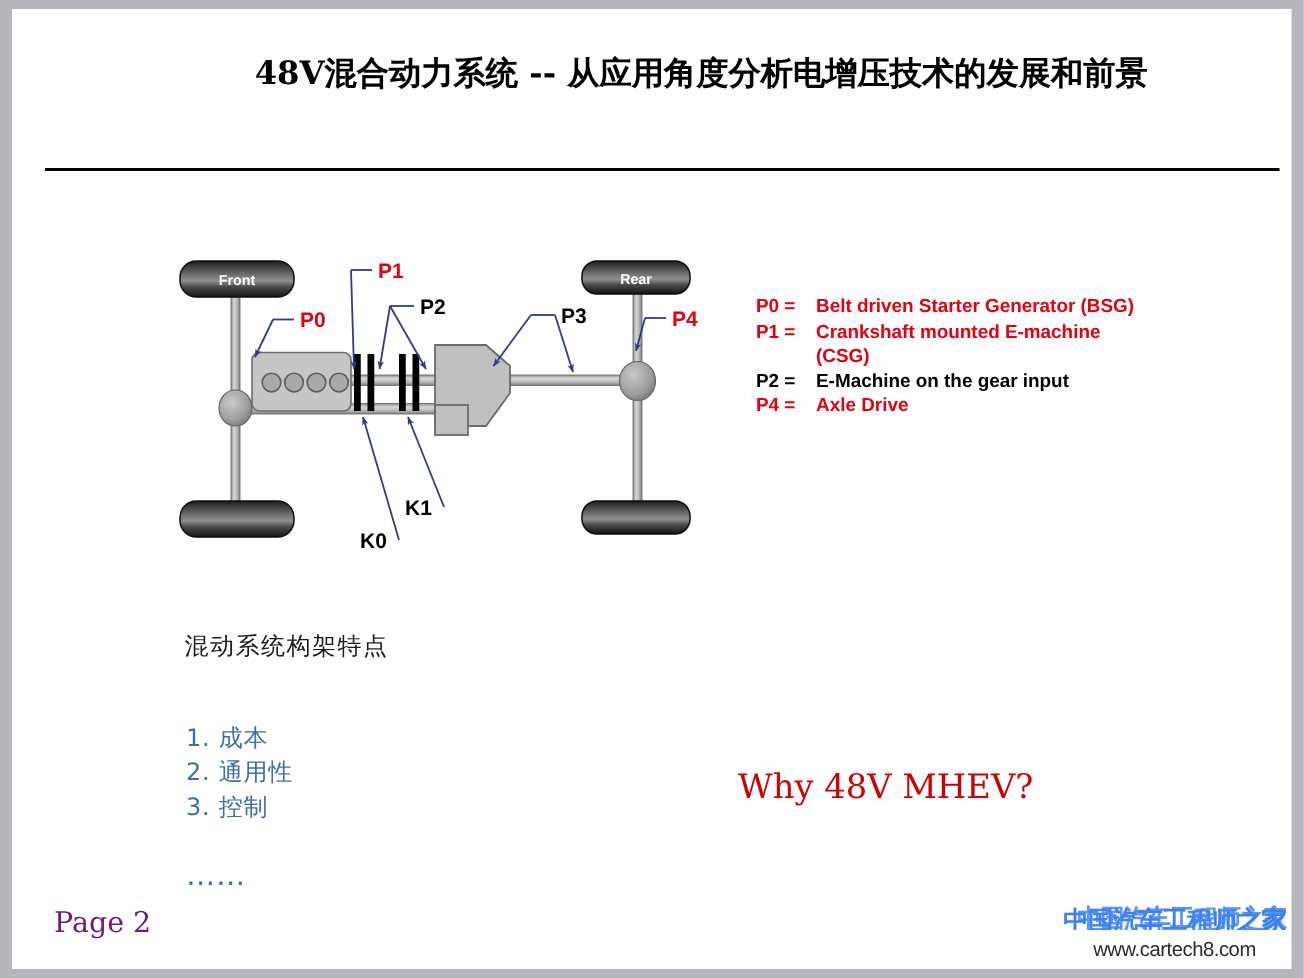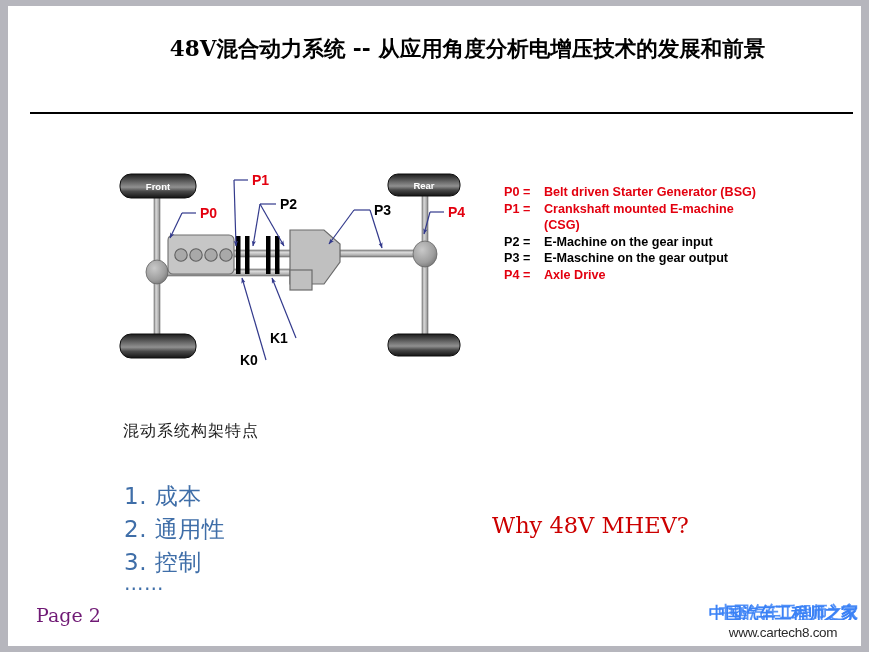--- a/index.html
+++ b/index.html
@@ -48,21 +48,21 @@
   #diagram {
     position: absolute;
     left: 100px; top: 160px;
     width: 400px; height: 210px;
   }
   #diagram svg { display:block; }
 
   
   #legend {
     position: absolute;
-    left: 496px; top: 178px;
+    left: 496px; top: 190px;
     width: 260px;
     font-family: "Liberation Sans", "DejaVu Sans", sans-serif;
     font-weight: bold;
     font-size: 12.6px;
     line-height: 1.32;
   }
   .legend-row {
     display: flex;
     align-items: flex-start;
     margin-bottom: 0px;
@@ -83,21 +83,21 @@
     left: 115px; top: 415px;
     font-family: "DejaVu Sans", "Liberation Sans", sans-serif;
     font-size: 16px;
     color: #1a1a1a;
     letter-spacing: 1px;
   }
   #feature-list {
     position: absolute;
     left: 116px; top: 474px;
     font-family: "DejaVu Sans", "Liberation Sans", sans-serif;
-    font-size: 23px;
+    font-size: 16px;
     color: #3f6ea8;
     line-height: 1.44;
     letter-spacing: 0.5px;
   }
   #feature-list .li { white-space: nowrap; }
   #feature-ellipsis {
     position: absolute;
     left: 116px; top: 566px;
     font-family: "DejaVu Sans", "Liberation Sans", sans-serif;
     font-size: 19.5px;
@@ -301,24 +301,20 @@
     </div>
     <div class="legend-row">
       <span class="legend-key lg-red">P1 =</span>
       <span class="legend-val lg-red">Crankshaft mounted E-machine (CSG)</span>
     </div>
     <div class="legend-row">
       <span class="legend-key lg-blk">P2 =</span>
       <span class="legend-val lg-blk">E-Machine on the gear input</span>
     </div>
     <div class="legend-row">
-      <span class="legend-key lg-blk">P3 =</span>
-      <span class="legend-val lg-blk">E-Maschine on the gear output</span>
-    </div>
-    <div class="legend-row">
       <span class="legend-key lg-red">P4 =</span>
       <span class="legend-val lg-red">Axle Drive</span>
     </div>
   </div>
 
   <div id="feature-heading">混动系统构架特点</div>
 
   <div id="feature-list">
     <div class="li">1. 成本</div>
     <div class="li">2. 通用性</div>

